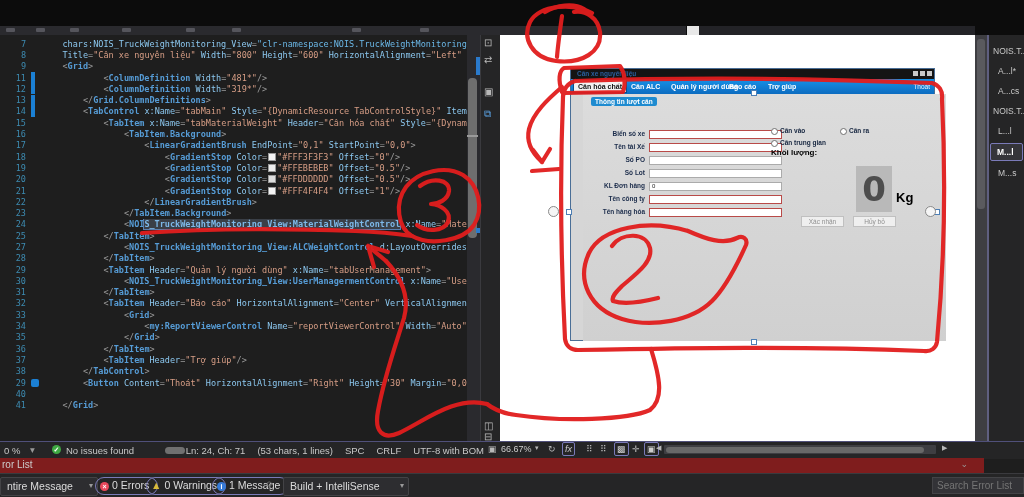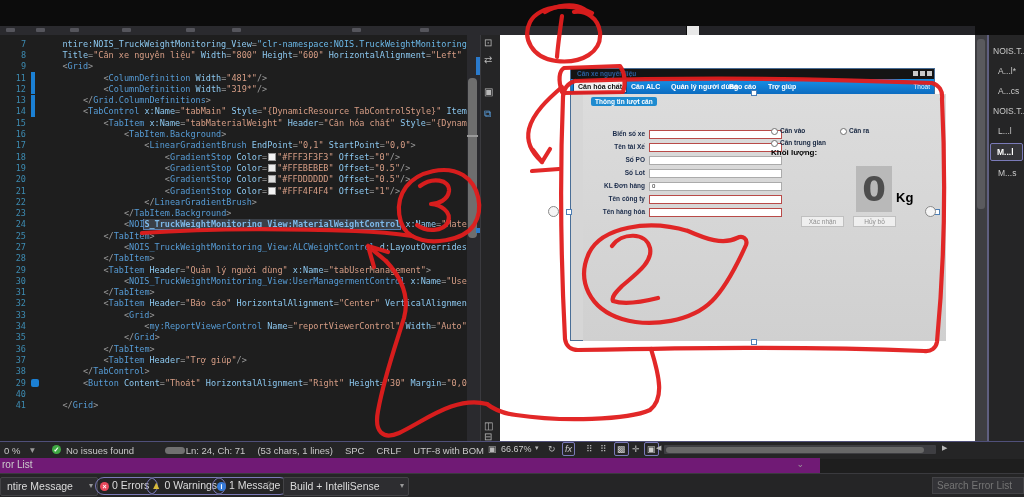--- a/index.html
+++ b/index.html
@@ -12,21 +12,21 @@
   #tabstrip-notch{position:absolute;left:687px;top:26px;width:12px;height:9px;background:#e8e8e8;}
   #tabstrip-right{position:absolute;left:699px;top:26px;width:276px;height:9px;background:#232327;border-bottom:1px solid #3a3a3e;}
   
   #editor{position:absolute;left:0;top:35px;width:467px;height:406px;background:#1e1e1e;overflow:hidden;padding-top:3px;box-sizing:border-box;}
   .cl{height:11.3px;display:flex;align-items:center;overflow:hidden;}
   .g{width:26px;flex:none;text-align:right;padding-right:5px;color:#3d8bb1;font:8.5px "DejaVu Sans Mono",monospace;}
   .barsp{width:4px;height:11px;flex:none;margin-right:7px;}
   .barsp.on{background:#1b80d4;}
   .barsp.sq{background:#1b80d4;border-radius:2px;height:8px;width:8px;margin-right:3px;}
   .ct{white-space:pre;font:8.5px "DejaVu Sans Mono",monospace;color:#d4d4d4;}
-  .s-p{color:#9a9a9a;} .s-t{color:#569cd6;font-weight:normal;} .s-a{color:#8cc8f0;}
+  .s-p{color:#9a9a9a;} .s-t{color:#569cd6;font-weight:bold;} .s-a{color:#8cc8f0;}
   .s-v{color:#d69d85;} .s-ns{color:#6bb8e8;} .s-x{color:#d4d4d4;}
   .s-st{color:#7db8e8;font-weight:bold;background:#3a3f47;box-shadow:0 0 0 1px #5a7fb0;}
   .swatch{display:inline-block;width:6px;height:6px;border:1px solid #9a9a9a;vertical-align:-1px;margin:0 1px;}
   
   #escroll{position:absolute;left:467px;top:35px;width:13px;height:406px;background:#2a2a2e;}
   #ethumb{position:absolute;left:1px;top:43px;width:9px;height:160px;background:#6e6e6e;border-radius:4px;}
   #ethumbline{position:absolute;left:0;top:100px;width:11px;height:2px;background:#9a9a9a;}
   .emark{position:absolute;right:0;width:4px;background:#2a7acc;}
   
   #divider{position:absolute;left:480px;top:35px;width:20px;height:406px;background:#252526;border-left:1px solid #3a3a3e;}
@@ -77,21 +77,21 @@
   #sb-issues{position:absolute;left:66px;top:3px;}
   #sb-pill{position:absolute;left:165px;top:5px;width:20px;height:7px;background:#707070;border-radius:4px;}
   #sb-right{position:absolute;right:540px;top:3px;display:flex;gap:12px;white-space:nowrap;}
   
   #dtool{position:absolute;left:486px;top:441px;height:17px;color:#c8c8c8;font-size:9px;}
   .dt{position:absolute;top:3px;color:#b8b8b8;}
   .dtbox{position:absolute;top:1px;border:1px solid #7a7ab8;border-radius:2px;padding:0 2px;height:12px;line-height:12px;color:#ccc;}
   #dhscroll{position:absolute;left:178px;top:4px;width:272px;height:9px;background:#3e3e42;border-radius:1px;}
   #dhthumb{position:absolute;left:2px;top:1.5px;width:258px;height:6px;background:#686868;border-radius:3px;}
   
-  #eheader{position:absolute;left:0;top:458px;width:820px;height:15px;background:#701a75;color:#cccccc;font-size:10px;}
+  #eheader{position:absolute;left:0;top:458px;width:984px;height:15px;background:#7f1d1d;color:#cccccc;font-size:10px;}
   #eheader-chev{position:absolute;right:16px;top:1px;color:#999;font-size:9px;}
   #etoolbar{position:absolute;left:0;top:473px;width:1024px;height:24px;background:#252526;border-top:1px solid #3a3a3e;
     font-size:10.5px;color:#dcdcdc;}
   .edrop{position:absolute;top:3px;height:17px;background:#2d2d30;border:1px solid #434346;border-radius:2px;
     line-height:16px;padding:0 18px 0 6px;white-space:nowrap;}
   .edrop .chev{position:absolute;right:4px;top:0;color:#999;font-size:8px;}
   .pill{position:absolute;top:3px;height:16px;border:1px solid #7a7ab8;border-radius:9px;line-height:15px;
     padding:0 8px 0 4px;white-space:nowrap;}
   .picon{display:inline-block;width:9px;height:9px;border-radius:50%;color:#fff;font-size:7px;font-weight:bold;
     text-align:center;line-height:9px;vertical-align:0px;margin-right:3px;}
@@ -117,21 +117,21 @@
     <span class="tdash" style="left:352px"></span>
       <span class="tdash" style="left:420px"></span>
   </div>
   <div id="tabstrip-notch"></div>
   <div id="tabstrip-right"></div>
 
   <div id="editor">
       <div class="cl">
         <span class="g">7</span>
         <span class="barsp"></span>
-        <span class="ct">    <span class="s-a">ntire:NOIS_TruckWeightMonitoring_View</span><span class="s-p">=</span><span class="s-ns">"clr-namespace:NOIS.TruckWeightMonitoring.</span></span>
+        <span class="ct">    <span class="s-a">chars:NOIS_TruckWeightMonitoring_View</span><span class="s-p">=</span><span class="s-ns">"clr-namespace:NOIS.TruckWeightMonitoring.</span></span>
       </div>
       <div class="cl">
         <span class="g">8</span>
         <span class="barsp"></span>
         <span class="ct">    <span class="s-a">Title</span><span class="s-p">=</span><span class="s-v">"Cân xe nguyên liệu"</span><span class="s-x"> </span><span class="s-a">Width</span><span class="s-p">=</span><span class="s-v">"800"</span><span class="s-x"> </span><span class="s-a">Height</span><span class="s-p">=</span><span class="s-v">"600"</span><span class="s-x"> </span><span class="s-a">HorizontalAlignment</span><span class="s-p">=</span><span class="s-v">"Left"</span><span class="s-x"> V</span></span>
       </div>
       <div class="cl">
         <span class="g">9</span>
         <span class="barsp"></span>
         <span class="ct">    <span class="s-p">&lt;</span><span class="s-t">Grid</span><span class="s-p">&gt;</span></span>

